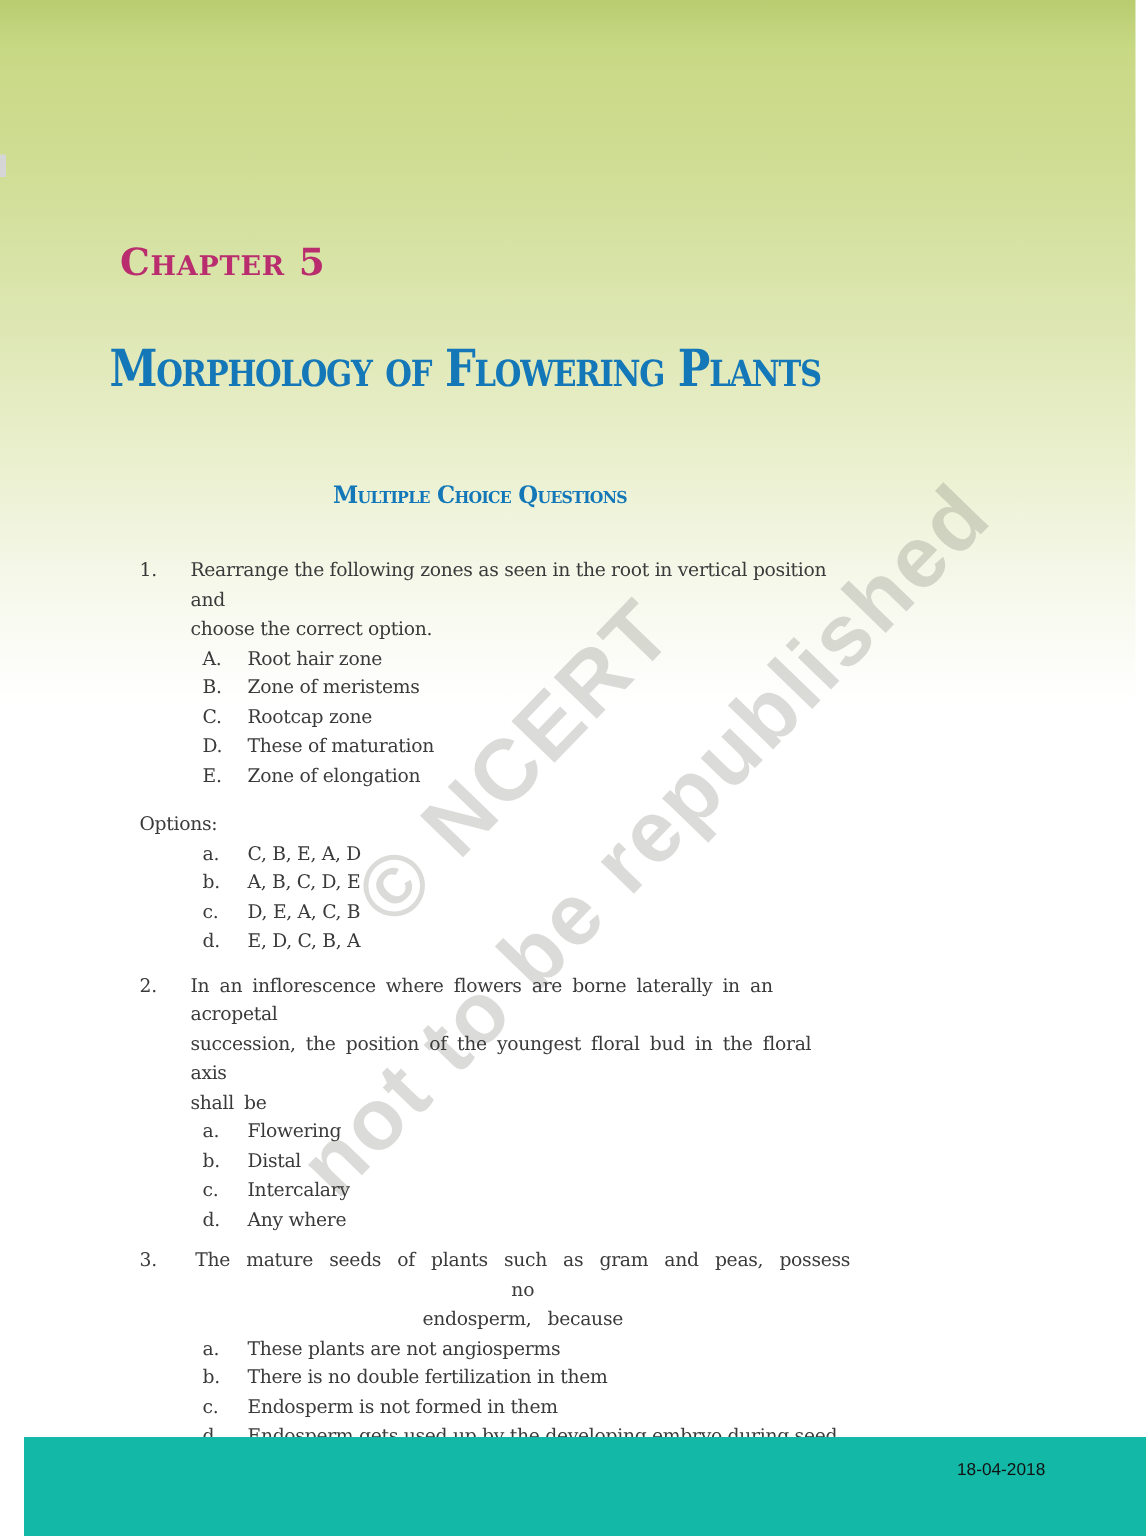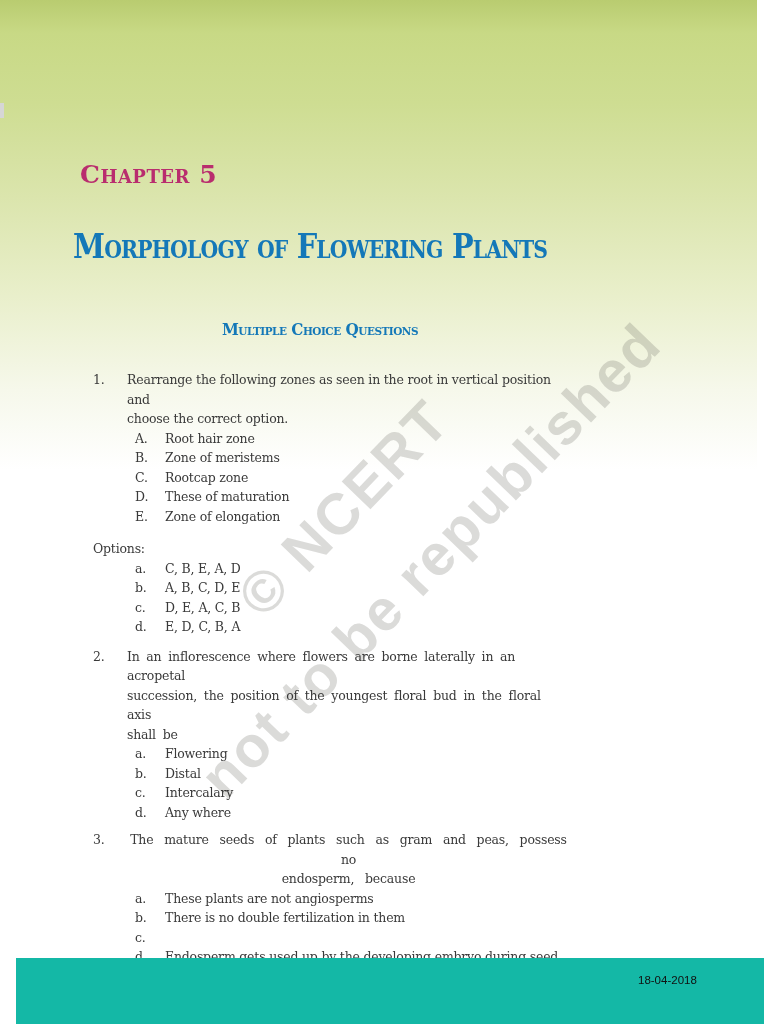--- a/index.html
+++ b/index.html
@@ -196,20 +196,21 @@
       <div class="opt-row">
         <span class="opt-letter">a.</span>
         <span class="opt-text">These plants are not angiosperms</span>
       </div>
       <div class="opt-row">
         <span class="opt-letter">b.</span>
         <span class="opt-text">There is no double fertilization in them</span>
       </div>
       <div class="opt-row">
         <span class="opt-letter">c.</span>
+        <span class="opt-text">Endosperm is not formed in them</span>
       </div>
       <div class="opt-row">
         <span class="opt-letter">d.</span>
         <span class="opt-text">Endosperm gets used up by the developing embryo during seed
 development</span>
       </div>
     </div>
 
   </div>
 

